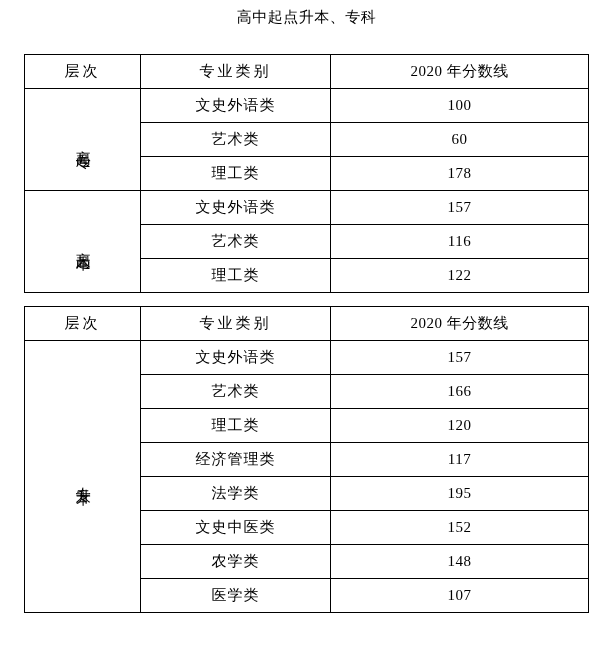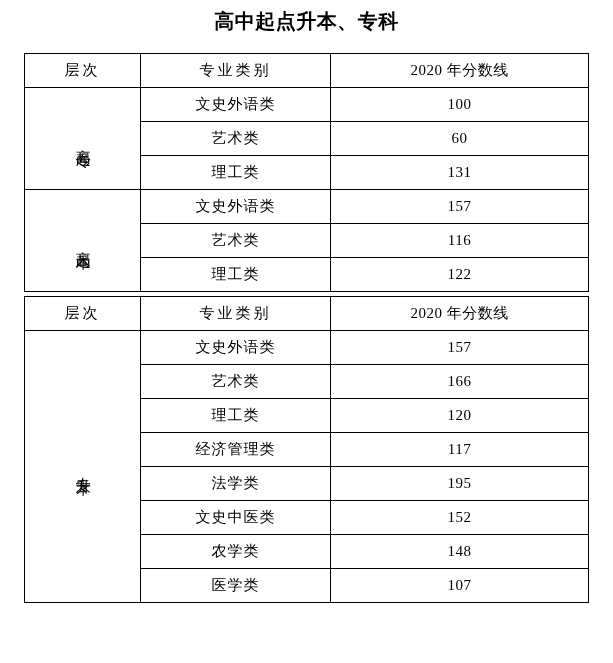--- a/index.html
+++ b/index.html
@@ -15,36 +15,36 @@
     overflow: hidden;
   }
   .page {
     position: relative;
     width: 613px;
     height: 663px;
     box-sizing: border-box;
   }
   .section-title {
     text-align: center;
-    font-weight: bold;
-    font-size: 20px;
+    font-weight: normal;
+    font-size: 15px;
     letter-spacing: 0.5px;
     margin: 0;
   }
   .title-1 {
     padding-top: 8px;
     padding-bottom: 14px;
   }
   .title-2 {
     padding-top: 26px;
     padding-bottom: 14px;
   }
   table.score-table {
     border-collapse: collapse;
-    margin: 4px auto;
+    margin: 13px auto;
     table-layout: fixed;
   }
   table.score-table td,
   table.score-table th {
     border: 1px solid #000000;
     text-align: center;
     vertical-align: middle;
     font-weight: normal;
     font-size: 15px;
     padding: 0;
@@ -107,21 +107,21 @@
         </td>
         <td class="major-cell">文史外语类</td>
         <td class="score-cell">100</td>
       </tr>
       <tr>
         <td class="major-cell">艺术类</td>
         <td class="score-cell">60</td>
       </tr>
       <tr>
         <td class="major-cell">理工类</td>
-        <td class="score-cell">131</td>
+        <td class="score-cell">178</td>
       </tr>
 
       <tr>
         <td class="vertical-cell" rowspan="3">
           <span class="vtext">高起本</span>
         </td>
         <td class="major-cell">文史外语类</td>
         <td class="score-cell">157</td>
       </tr>
       <tr>

